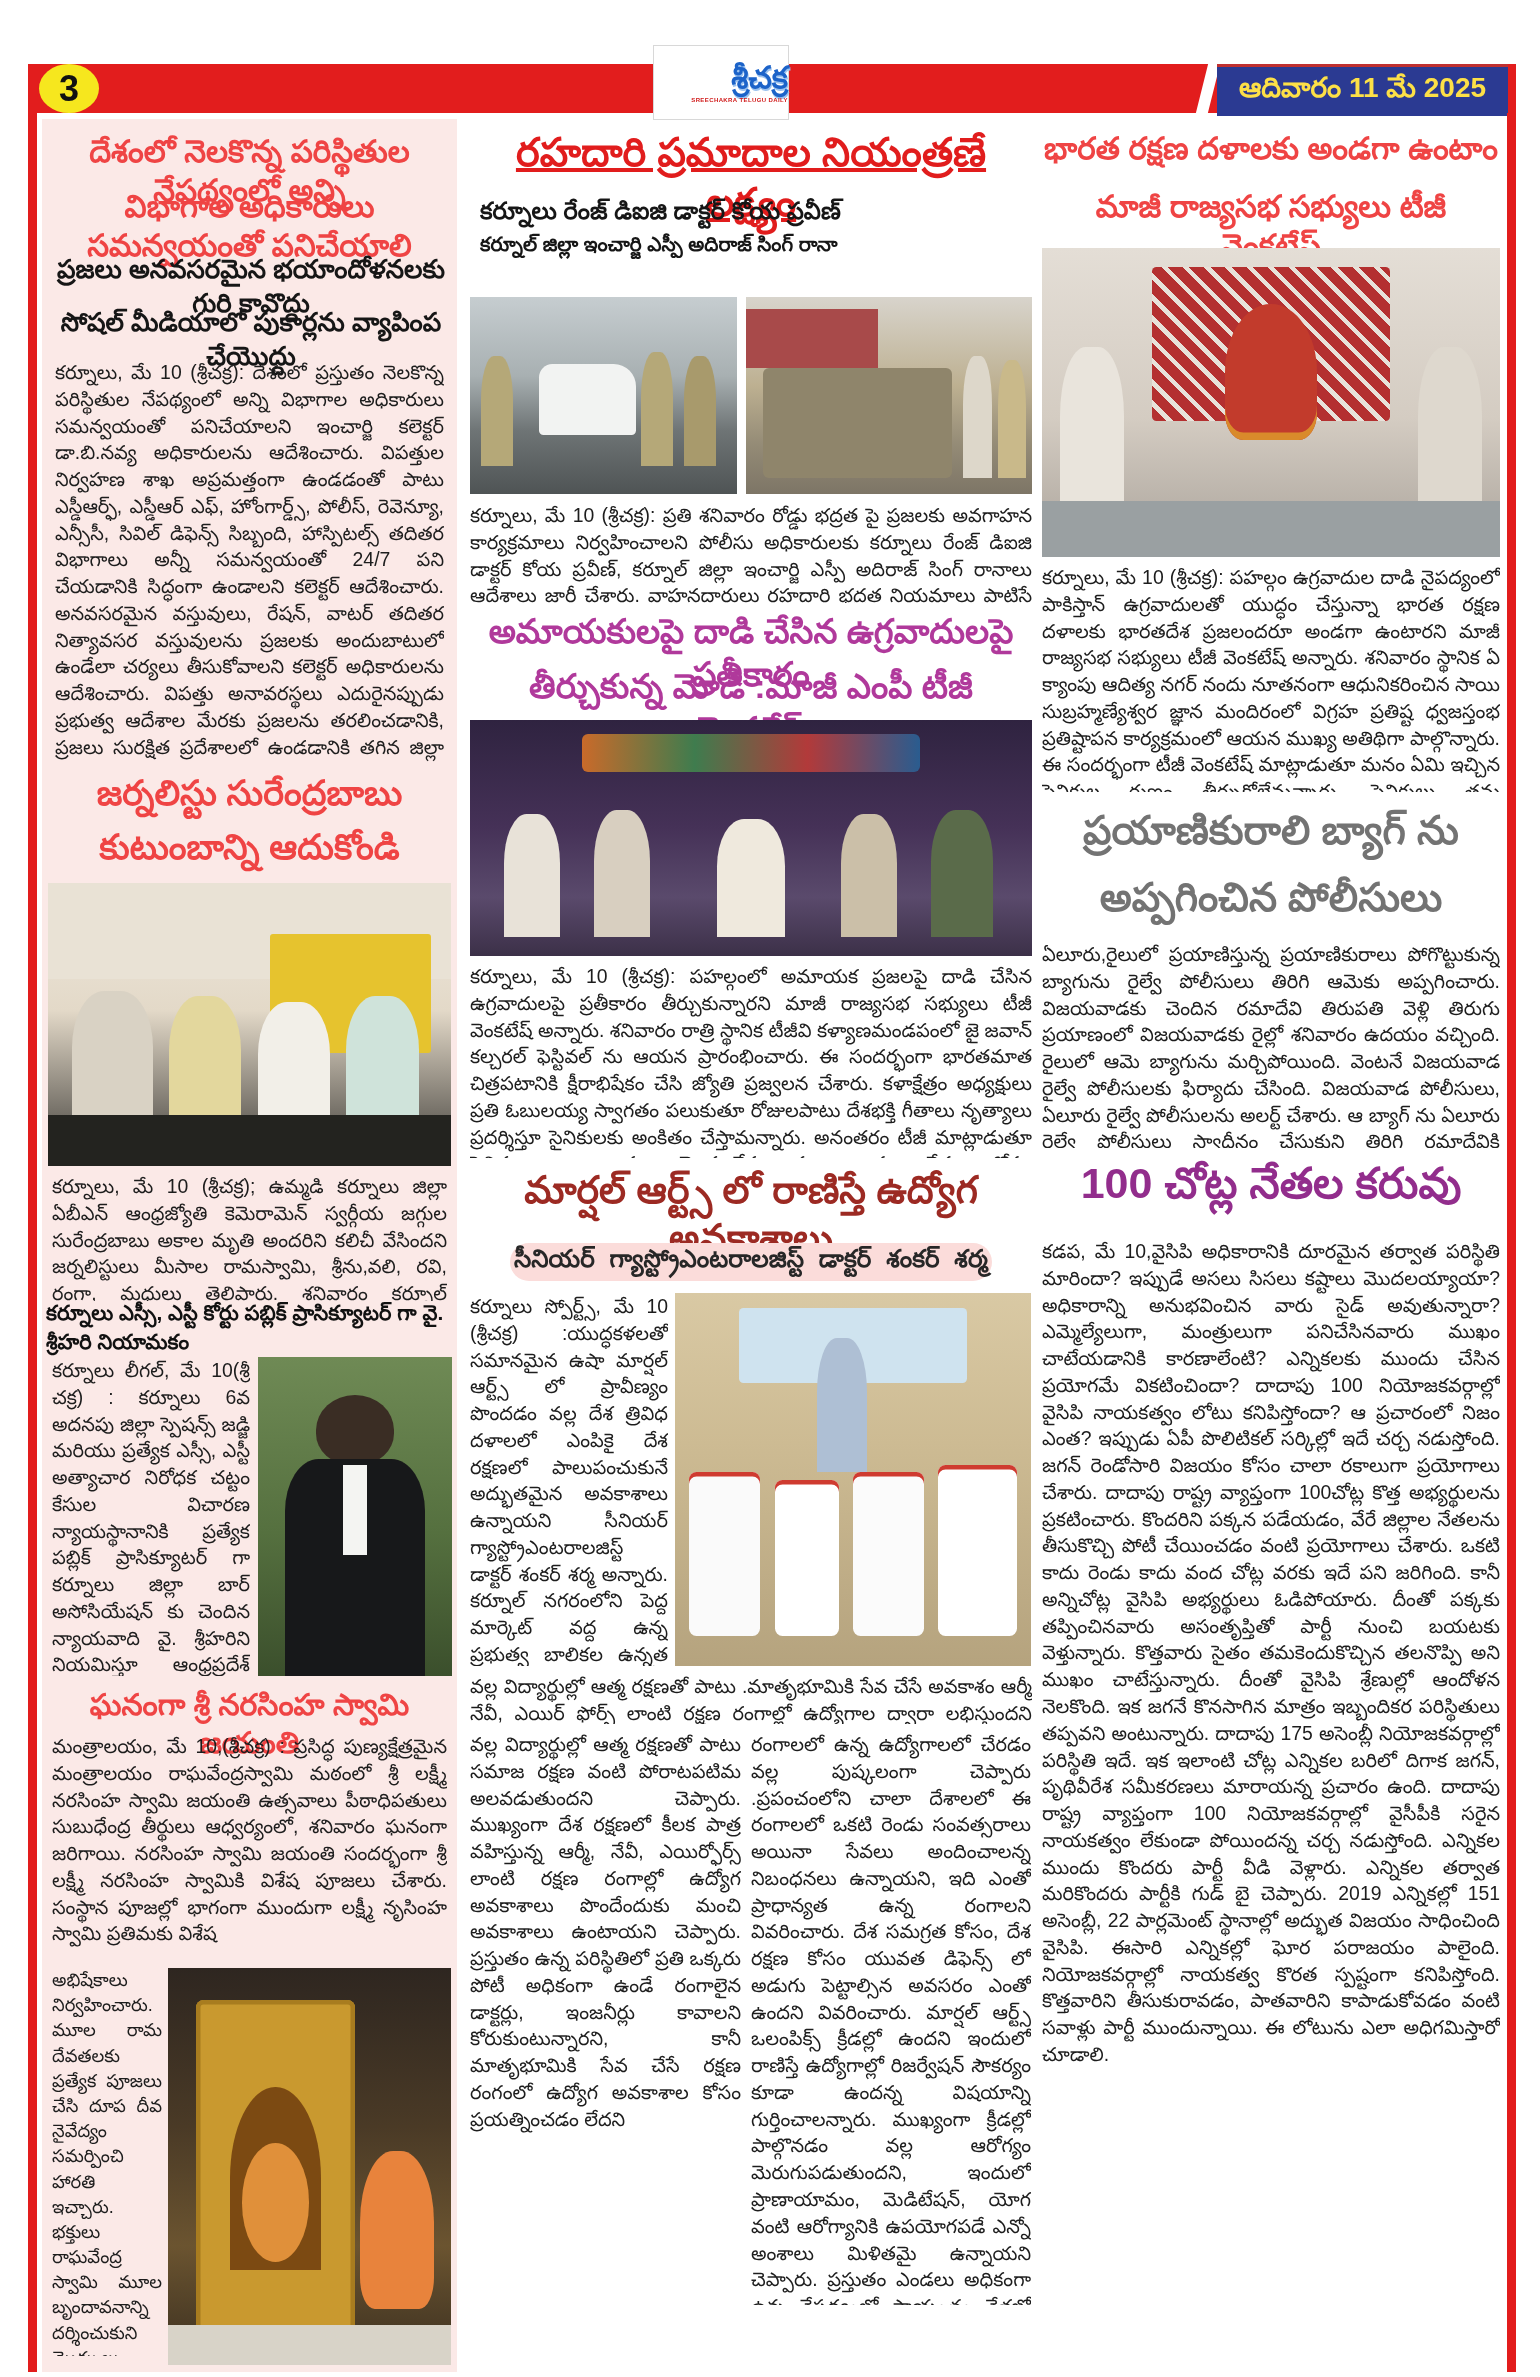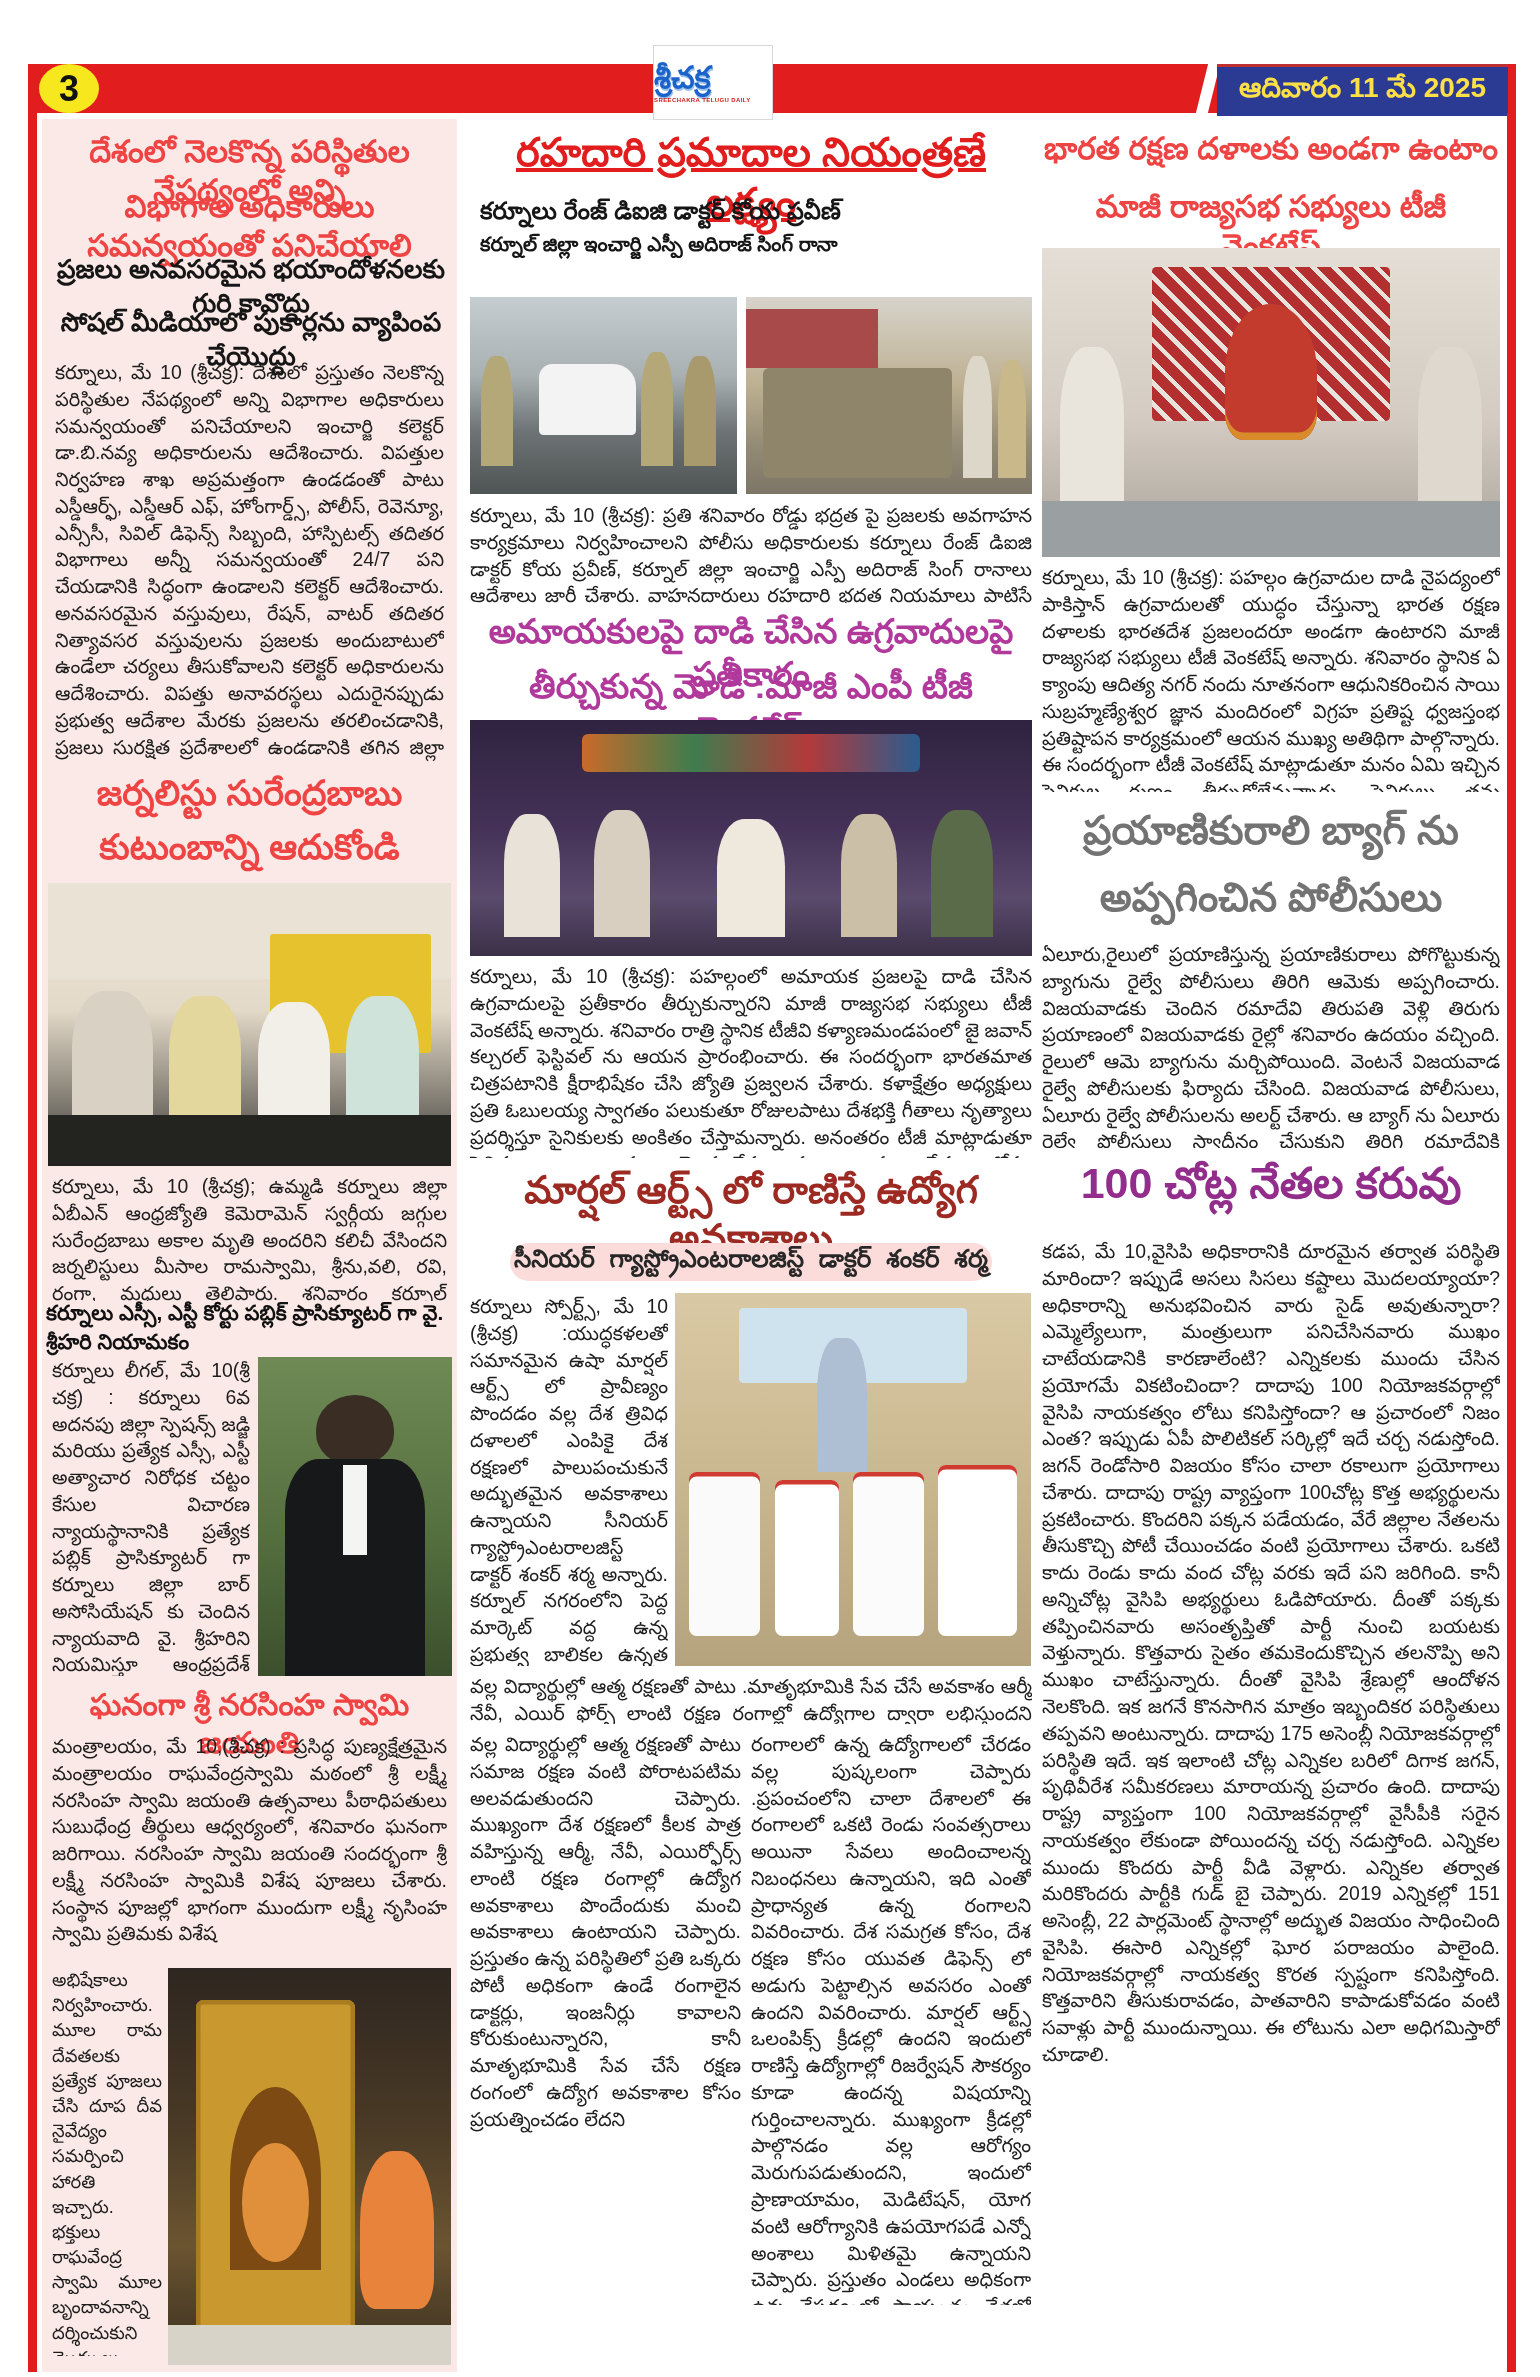--- a/index.html
+++ b/index.html
@@ -7,21 +7,21 @@
         font-family:"Liberation Sans", sans-serif;color:#1c1c1c;}
   .abs{position:absolute;}
   
   .red-bar{left:28px;top:64px;width:1488px;height:49px;background:#e21d1d;}
   .date-slash{left:1202px;top:64px;width:12px;height:49px;background:#ffffff;transform:skewX(-14deg);}
   .date-box{left:1217px;top:64px;width:291px;height:49px;background:#2b3a92;border-top:3px solid #c03030;
             display:flex;align-items:center;justify-content:center;color:#fde047;font-weight:bold;font-size:28px;}
   .page-badge{left:39px;top:64px;width:60px;height:49px;background:#f6e71e;border-radius:50%;
               display:flex;align-items:center;justify-content:center;font-size:36px;font-weight:bold;color:#111;}
   .masthead-box{left:653px;top:45px;width:118px;height:73px;background:#ffffff;border:0.7px solid #d8d8d8;
-                display:flex;flex-direction:column;align-items:flex-start;justify-content:center;}
+                display:flex;flex-direction:column;align-items:flex-end;justify-content:center;padding-left:16px;}
   .masthead-main{font-size:31px;font-weight:bold;color:#1c63c9;text-shadow:0.7px 1.5px 0 #9cc2ee;line-height:1.05;}
   .masthead-sub{font-size:6px;font-weight:bold;color:#d01818;letter-spacing:0.4px;margin-top:3px;}
   
   .edge{width:9px;height:2259px;top:113px;background:#e21d1d;}
   .edge-l{left:28px;} .edge-r{left:1507px;}
   
   .pink-panel{left:42px;top:119px;width:415px;height:2253px;background:#fbe9e7;}
   
   .hl{font-weight:bold;text-align:center;color:#ef4444;line-height:1.25;}
   .body-text{font-size:19.4px;line-height:1.38;text-align:justify;color:#1d1d1d;overflow:hidden;}

